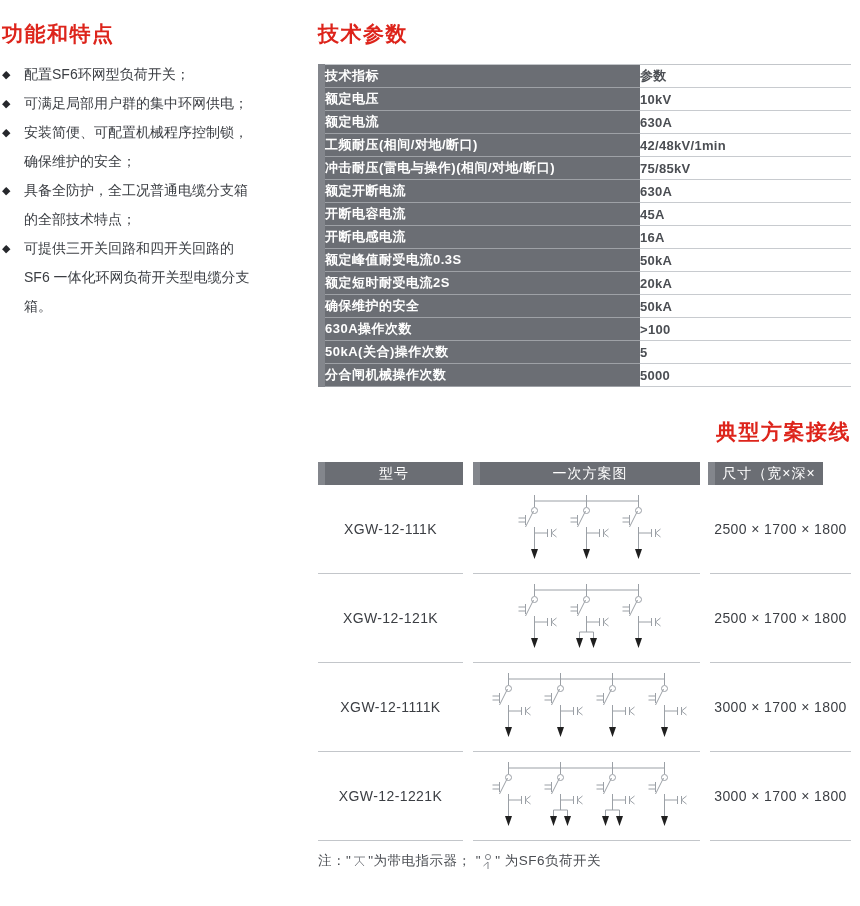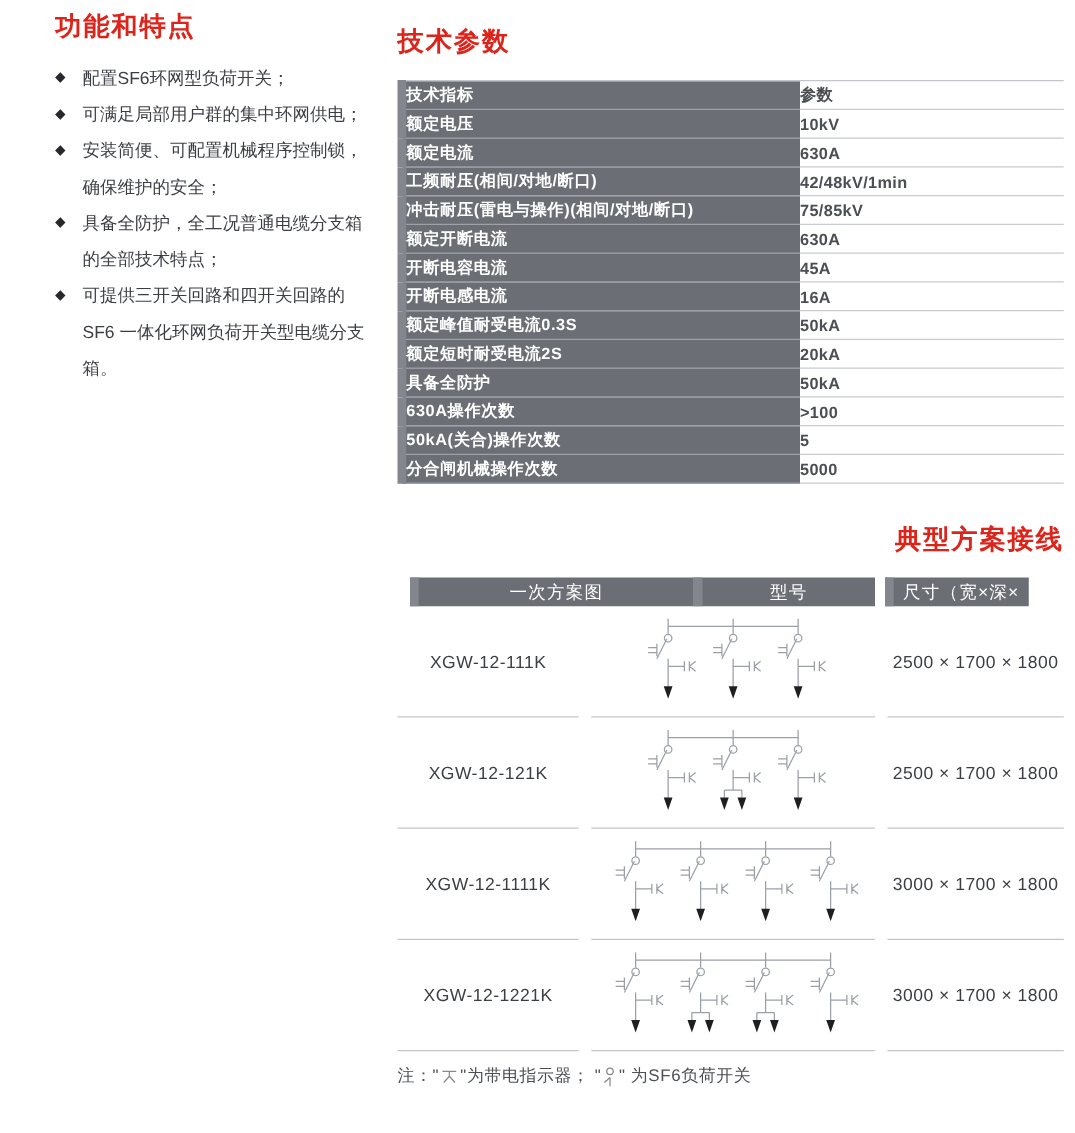--- a/index.html
+++ b/index.html
@@ -6,21 +6,21 @@
   body{
     width:860px;height:906px;position:relative;background:#ffffff;
     font-family:"Liberation Sans","DejaVu Sans",sans-serif;
     -webkit-font-smoothing:antialiased;
   }
   .section-title{
     font-size:21px;font-weight:bold;color:#dd241b;
     letter-spacing:1.5px;margin:0;line-height:24px;
   }
   
-  .features{position:absolute;left:2px;top:10px;width:268px;margin-left:42px;}
+  .features{position:absolute;left:2px;top:22px;width:268px;}
   .features ul{list-style:none;margin:14px 0 0 0;padding:0;}
   .features li{
     position:relative;padding-left:22px;width:232px;
     font-size:14px;line-height:29px;color:#3b3e43;
   }
   .features li .bullet{
     position:absolute;left:0;top:0;font-size:11px;line-height:29px;color:#26282c;
   }
   
   .rightcol{position:absolute;left:318px;top:22px;width:533px;}
@@ -119,43 +119,43 @@
         </tr>
         <tr>
           <td class="param">额定峰值耐受电流0.3S</td>
           <td class="value">50kA</td>
         </tr>
         <tr>
           <td class="param">额定短时耐受电流2S</td>
           <td class="value">20kA</td>
         </tr>
         <tr>
-          <td class="param">具备全防护</td>
+          <td class="param">确保维护的安全</td>
           <td class="value">50kA</td>
         </tr>
         <tr>
           <td class="param">630A操作次数</td>
           <td class="value">&gt;100</td>
         </tr>
         <tr>
           <td class="param">50kA(关合)操作次数</td>
           <td class="value">5</td>
         </tr>
         <tr>
           <td class="param">分合闸机械操作次数</td>
           <td class="value">5000</td>
         </tr>
       </tbody>
   </table>
 
   <h2 class="section-title schemes-title">典型方案接线</h2>
 
   <div class="sheader">
+    <div class="hbar c1">型号</div>
     <div class="hbar c2">一次方案图</div>
-    <div class="hbar c1">型号</div>
     <div class="hbar c3">尺寸（宽×深×高）</div>
   </div>
   <div id="scheme-rows">
       <div class="srow">
         <div class="scell c1">XGW-12-111K</div>
         <div class="scell c2">
           <svg width="227" height="84" viewBox="0 0 227 84">
             <path d="M61.5 14H165.5M61.5 8V14M61.5 14V20M52.5 40L60.5 24M45.5 31H52.5M45.5 35H52.5M52.5 28V38M61.5 46H74.5M74.5 42V50M78.5 42V50M78.5 46L83.5 42M78.5 46L83.5 50M61.5 40V63M113.5 8V14M113.5 14V20M104.5 40L112.5 24M97.5 31H104.5M97.5 35H104.5M104.5 28V38M113.5 46H126.5M126.5 42V50M130.5 42V50M130.5 46L135.5 42M130.5 46L135.5 50M113.5 40V63M165.5 8V14M165.5 14V20M156.5 40L164.5 24M149.5 31H156.5M149.5 35H156.5M156.5 28V38M165.5 46H178.5M178.5 42V50M182.5 42V50M182.5 46L187.5 42M182.5 46L187.5 50M165.5 40V63" fill="none" stroke="#9ba0a6" stroke-width="1"></path>
             <circle cx="61.5" cy="23.5" r="3" fill="none" stroke="#9ba0a6"></circle>
             <circle cx="113.5" cy="23.5" r="3" fill="none" stroke="#9ba0a6"></circle>

